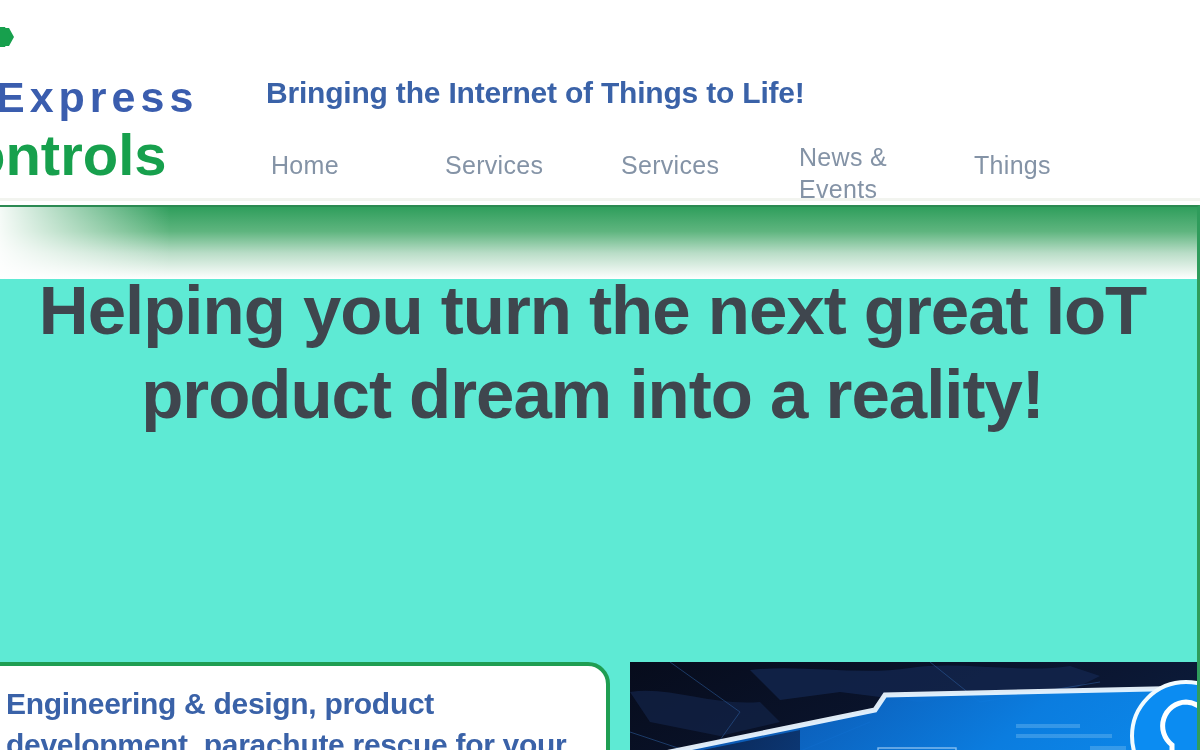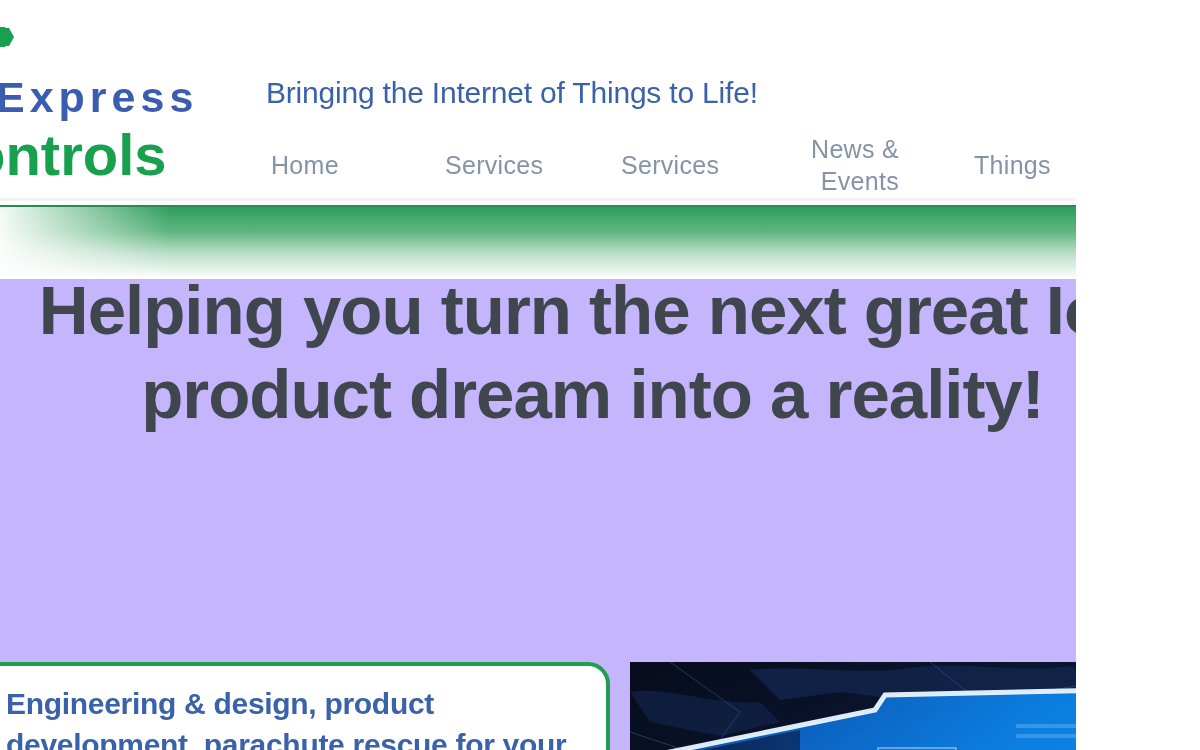--- a/index.html
+++ b/index.html
@@ -8,21 +8,21 @@
   html, body {
     width: 1200px;
     height: 750px;
     overflow: hidden;
     background: #ffffff;
     font-family: "Liberation Sans", sans-serif;
   }
 
   .page {
     position: relative;
-    width: 1076px;
+    width: 1200px;
     height: 750px;
     background: #ffffff;
     overflow: hidden;
   }
 
   
   .site-header {
     position: absolute;
     left: 0; top: 0;
     width: 1200px;
@@ -70,21 +70,21 @@
     letter-spacing: 0px;
     font-family: "Liberation Sans", sans-serif;
     white-space: nowrap;
   }
 
   .tagline {
     position: absolute;
     left: 266px;
     top: 76px;
     font-size: 30px;
-    font-weight: normal;
+    font-weight: bold;
     color: #3a62a8;
     letter-spacing: -0.2px;
     white-space: nowrap;
   }
 
   .main-nav {
     position: absolute;
     left: 262px;
     top: 132px;
     width: 930px;
@@ -97,42 +97,42 @@
     font-size: 25px;
     color: #8493a6;
     line-height: 32px;
     letter-spacing: 0.3px;
     cursor: pointer;
     font-weight: 400;
   }
   .nav-item.n0 { left: 3px;   top: 17px; margin-left: 6px; }
   .nav-item.n1 { left: 183px; top: 17px; text-align: center; }
   .nav-item.n2 { left: 359px; top: 17px; }
-  .nav-item.n3 { left: 537px; top: 1px; width: 100px; text-align: right; }
+  .nav-item.n3 { left: 537px; top: 9px; width: 100px; }
   .nav-item.n4 { left: 712px; top: 17px; }
 
   .header-rule {
     position: absolute;
     left: 0;
     top: 198px;
     width: 1200px;
     height: 3px;
     background: #f2f4ef;
   }
 
   
   .hero {
     position: absolute;
     left: 0;
     top: 205px;
     width: 1200px;
     height: 545px;
     border-top: 2px solid #2b8a52;
     border-right: 3px solid #2f9c5c;
-    background: #c4b5fd;
+    background: #5eead4;
     overflow: hidden;
   }
 
   .hero-gradient {
     position: absolute;
     left: 0; top: 0;
     width: 1200px;
     height: 72px;
     background:
       linear-gradient(to right, rgba(255,255,255,0.95) 0px, rgba(255,255,255,0.0) 170px),

